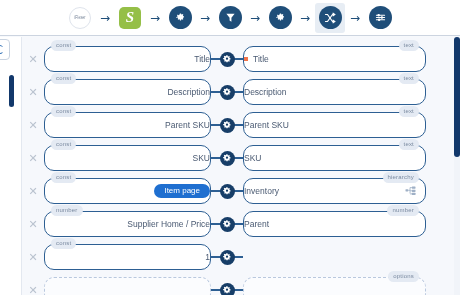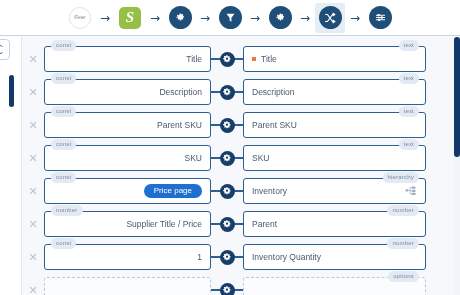--- a/index.html
+++ b/index.html
@@ -148,25 +148,25 @@
     position: relative;
     height: 26px;
   }
   .fieldwrap.left  { width: 167px; }
   .fieldwrap.right { width: 183px; }
 
   .field {
     position: absolute;
     inset: 0;
     border: 1.4px solid #2d5f93;
-    border-radius: 3px;
+    border-radius: 10px;
     background: #ffffff;
     display: flex;
     align-items: center;
-    padding: 0 8px;
+    padding: 0 0;
     font-size: 8.5px;
     color: #4a5a72;
     overflow: hidden;
     text-align: right;
   }
   .field.lt { justify-content: flex-end; }
   .field.rt { justify-content: flex-start; }
   .field.dashed {
     border: 1.4px dashed #b9c8de;
     background: #fbfcfe;
@@ -440,21 +440,21 @@
           <div class="field rt">
             <span>SKU</span>
           </div>
         </div>
       </div>
       <div class="row" style="top:137px">
         <span class="del-icon">✕</span>
         <div class="fieldwrap left">
           <span class="badge bl">const</span>
           <div class="field lt">
-            <span class="pill">Price page</span>
+            <span class="pill">Item page</span>
           </div>
         </div>
         <div class="connector">
           <div class="conn-line"></div>
           <div class="conn-dot">
             <svg width="8" height="8" viewBox="0 0 24 24" fill="#ffffff">
               <path d="M10.3 1h3.4l.5 2.6 1.8.75 2.2-1.5 2.4 2.4-1.5 2.2.75 1.8 2.6.5v3.4l-2.6.5-.75 1.8 1.5 2.2-2.4 2.4-2.2-1.5-1.8.75-.5 2.6h-3.4l-.5-2.6-1.8-.75-2.2 1.5-2.4-2.4 1.5-2.2L3.1 13.1.5 12.6V9.2l2.6-.5.75-1.8-1.5-2.2 2.4-2.4 2.2 1.5 1.8-.75L10.3 1z"></path>
               <circle cx="12" cy="11" r="3.4" fill="#173e68"></circle>
             </svg>
           </div>
@@ -471,21 +471,21 @@
             <rect x="15" y="15" width="8" height="5" rx="1" fill="#9fb0c6" stroke="none"></rect>
             <path d="M7 9.5h4M11 3.5v13M11 3.5h4M11 10.5h4M11 17.5h4"></path>
           </svg>
         </div>
       </div>
       <div class="row" style="top:170px">
         <span class="del-icon">✕</span>
         <div class="fieldwrap left">
           <span class="badge bl">number</span>
           <div class="field lt">
-            <span>Supplier Title / Price</span>
+            <span>Supplier Home / Price</span>
           </div>
         </div>
         <div class="connector">
           <div class="conn-line"></div>
           <div class="conn-dot">
             <svg width="8" height="8" viewBox="0 0 24 24" fill="#ffffff">
               <path d="M10.3 1h3.4l.5 2.6 1.8.75 2.2-1.5 2.4 2.4-1.5 2.2.75 1.8 2.6.5v3.4l-2.6.5-.75 1.8 1.5 2.2-2.4 2.4-2.2-1.5-1.8.75-.5 2.6h-3.4l-.5-2.6-1.8-.75-2.2 1.5-2.4-2.4 1.5-2.2L3.1 13.1.5 12.6V9.2l2.6-.5.75-1.8-1.5-2.2 2.4-2.4 2.2 1.5 1.8-.75L10.3 1z"></path>
               <circle cx="12" cy="11" r="3.4" fill="#173e68"></circle>
             </svg>
           </div>
@@ -507,26 +507,20 @@
         </div>
         <div class="connector">
           <div class="conn-line"></div>
           <div class="conn-dot">
             <svg width="8" height="8" viewBox="0 0 24 24" fill="#ffffff">
               <path d="M10.3 1h3.4l.5 2.6 1.8.75 2.2-1.5 2.4 2.4-1.5 2.2.75 1.8 2.6.5v3.4l-2.6.5-.75 1.8 1.5 2.2-2.4 2.4-2.2-1.5-1.8.75-.5 2.6h-3.4l-.5-2.6-1.8-.75-2.2 1.5-2.4-2.4 1.5-2.2L3.1 13.1.5 12.6V9.2l2.6-.5.75-1.8-1.5-2.2 2.4-2.4 2.2 1.5 1.8-.75L10.3 1z"></path>
               <circle cx="12" cy="11" r="3.4" fill="#173e68"></circle>
             </svg>
           </div>
         </div>
-        <div class="fieldwrap right">
-          <span class="badge br">number</span>
-          <div class="field rt">
-            <span>Inventory Quantity</span>
-          </div>
-        </div>
       </div>
       <div class="row" style="top:236px">
         <span class="del-icon">✕</span>
         <div class="fieldwrap left">
           <div class="field lt dashed">
             <span></span>
           </div>
         </div>
         <div class="connector">
           <div class="conn-line"></div>

